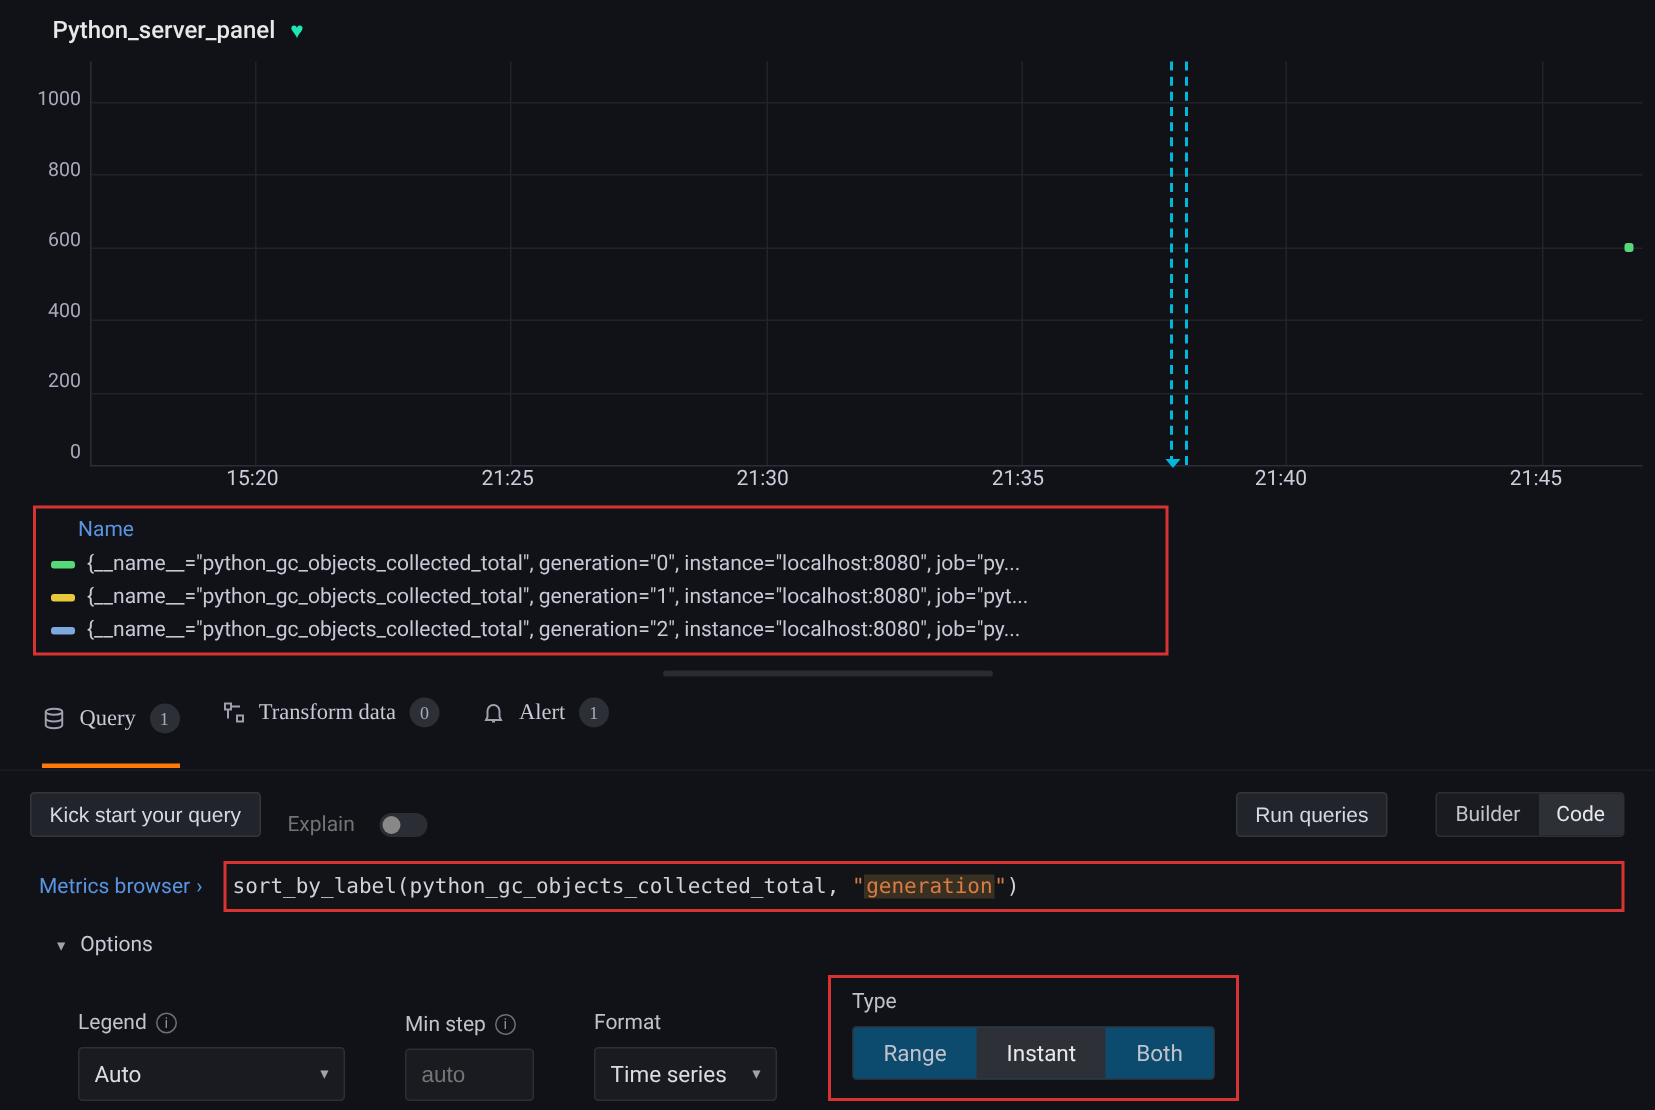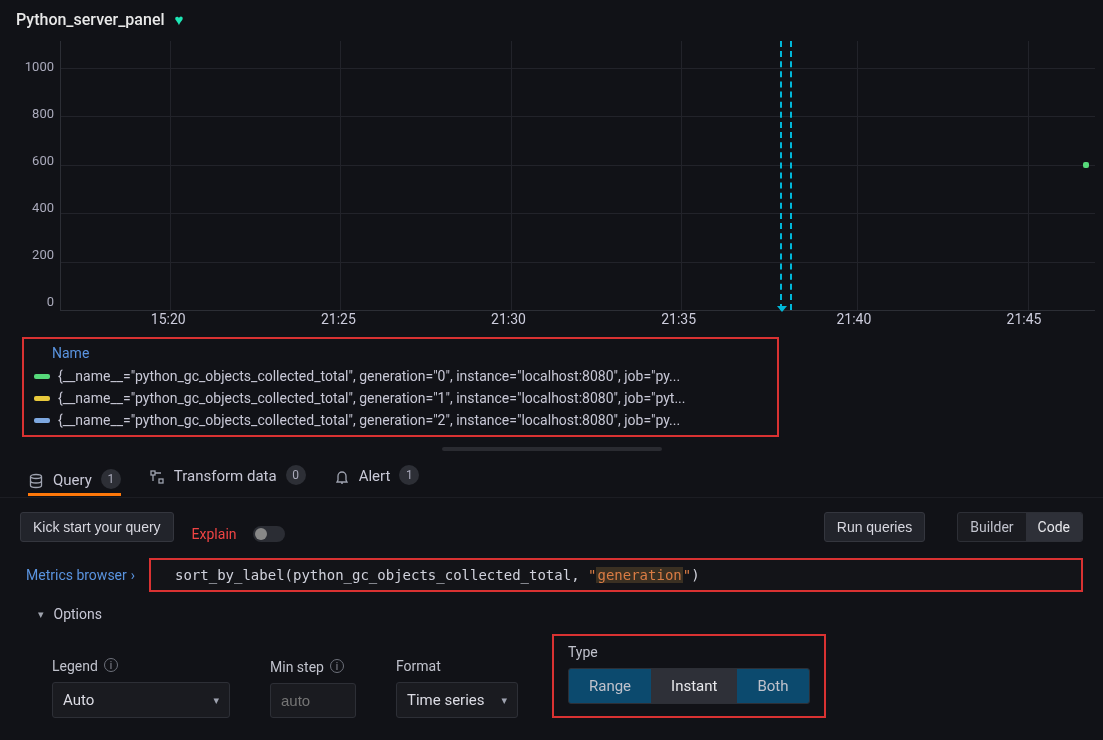--- a/index.html
+++ b/index.html
@@ -10,20 +10,21 @@
     font-size: 14px;
     width: 1103px;
     height: 740px;
     overflow: hidden;
   }
   .panel-header {
     display: flex;
     align-items: center;
     gap: 10px;
     padding: 10px 16px 6px 16px;
+    margin-left: 19px;
   }
   .panel-title {
     color: #e8e8e8;
     font-size: 16px;
     font-weight: 500;
   }
   .heart-icon {
     color: #1ee6b5;
     font-size: 15px;
   }
@@ -120,26 +121,27 @@
   }
   .tabs {
     display: flex;
     align-items: center;
     gap: 28px;
     padding: 14px 28px 8px 28px;
     border-bottom: 1px solid #1c1d23;
   }
   .tab {
     display: flex;
-    align-items: flex-end;
+    align-items: center;
     gap: 9px;
     color: #c8c8d6;
     font-size: 15px;
-    padding-bottom: 4px;
+    padding-bottom: 20px;
     cursor: pointer;
+    font-family: Liberation Serif, serif;
   }
   .tab.active {
     border-bottom: 3px solid #ff780a;
     margin-bottom: -11px;
   }
   .badge {
     background: #2d2f36;
     border-radius: 10px;
     min-width: 20px;
     height: 20px;
@@ -172,21 +174,21 @@
     width: 32px; height: 16px;
     background: #2b2d34;
     border-radius: 10px;
     position: relative;
   }
   .toggle-thumb {
     width: 12px; height: 12px;
     background: #888; border-radius: 50%;
     position: absolute; top: 2px; left: 2px;
   }
-  .explain-wrap { display: flex; align-items: center; gap: 16px; color: #ef4444; }
+  .explain-wrap { display: flex; align-items: center; gap: 16px; color: #737373; }
   .spacer { flex: 1; }
   .seg-group {
     display: flex;
     background: #1a1b20;
     border: 1px solid #2d2f36;
     border-radius: 3px;
     overflow: hidden;
   }
   .seg {
     padding: 6px 12px;
@@ -210,21 +212,21 @@
     padding: 8px 14px 8px 6px;
     display: flex;
     align-items: center;
     gap: 4px;
     cursor: pointer;
   }
   .query-input-wrap {
     flex: 1;
     border: 2px solid #d93232;
     background: #131418;
-    padding: 7px 24px;
+    padding: 7px 4px;
     font-family: "SFMono-Regular", Consolas, monospace;
     font-size: 14px;
     color: #d0d2dc;
   }
   .tok-str { color: #d97c44; }
   .tok-highlight { background: #3a3022; padding: 0 1px; }
   .options-row {
     display: flex;
     align-items: center;
     gap: 10px;
@@ -236,20 +238,21 @@
     display: flex;
     gap: 40px;
     padding: 6px 6px 6px 32px;
     align-items: flex-end;
   }
   .opt-col { display: flex; flex-direction: column; gap: 8px; }
   .opt-label {
     color: #c0c2cc;
     font-size: 14px;
     display: flex;
+    align-items: center;
     gap: 6px;
   }
   .info-icon {
     width: 14px; height: 14px;
     border: 1px solid #6d707a;
     border-radius: 50%;
     font-size: 10px;
     color: #8d909a;
     display: inline-flex;
     align-items: center;

